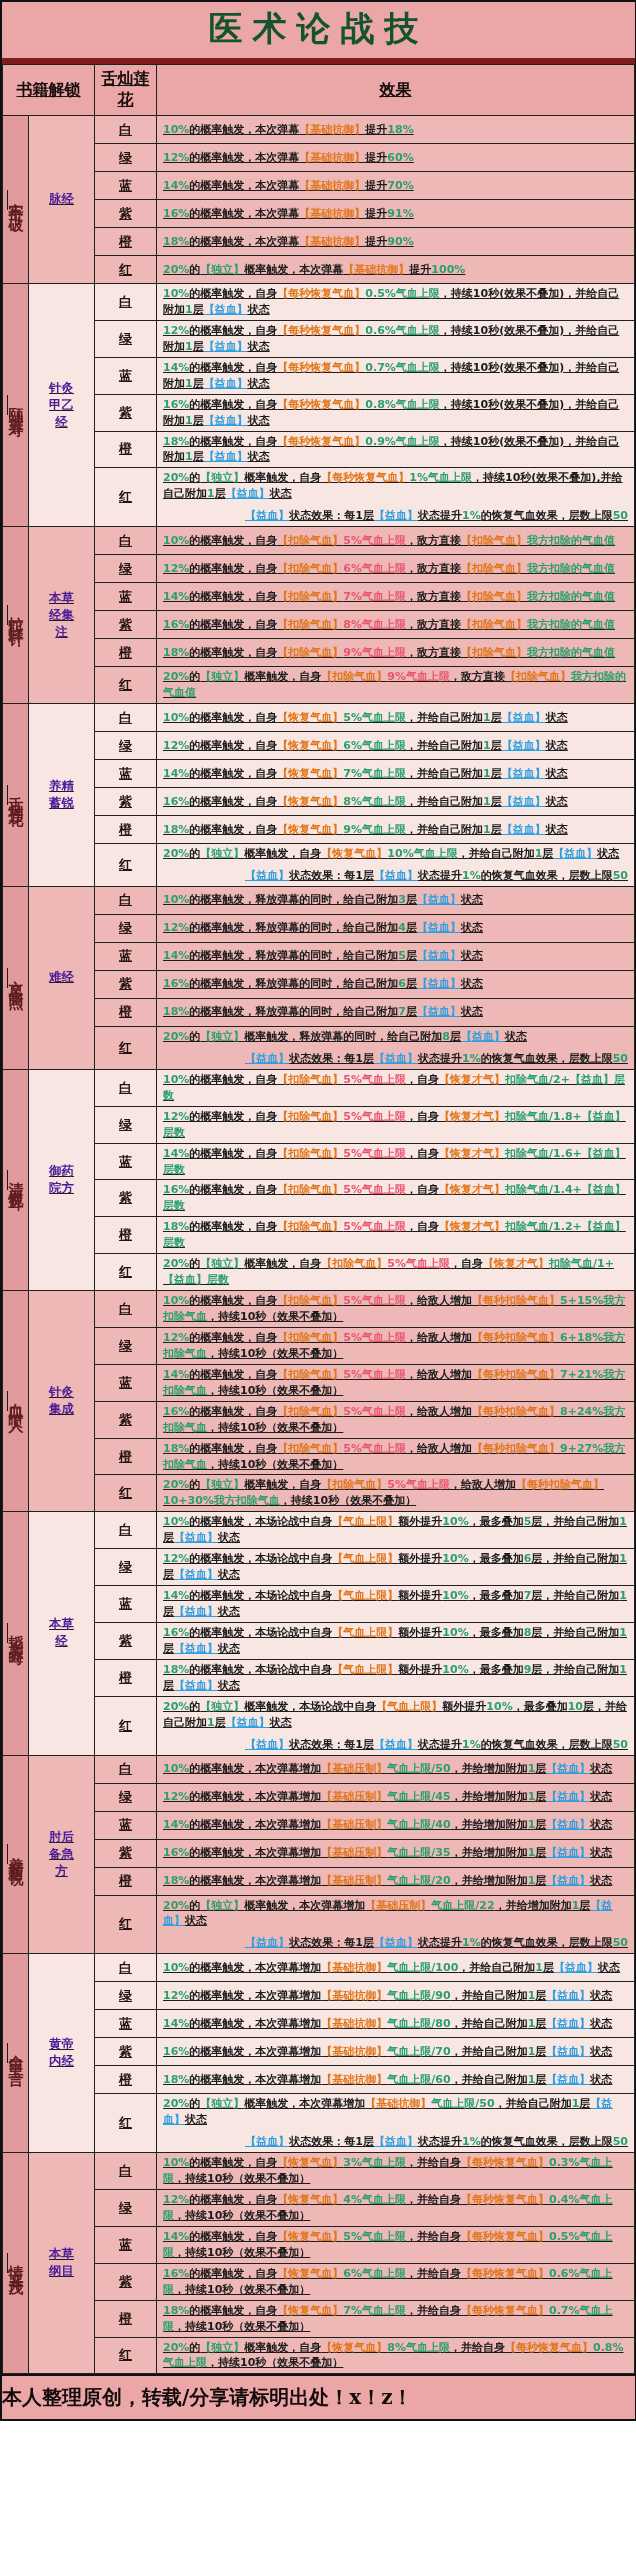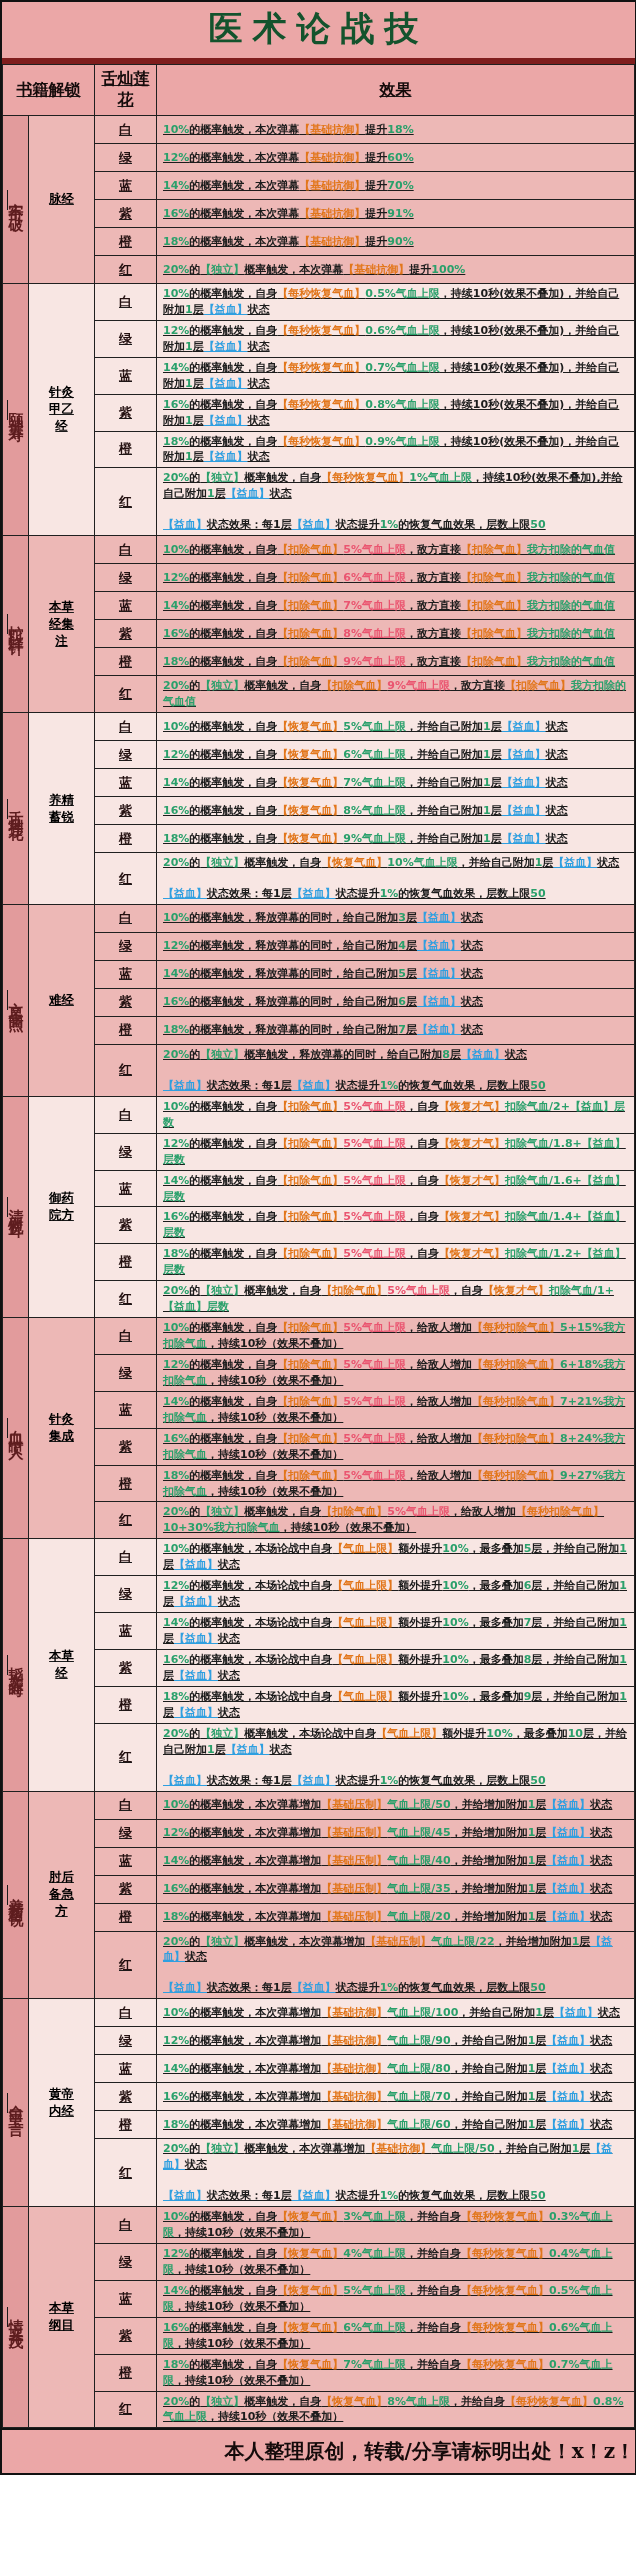--- a/index.html
+++ b/index.html
@@ -53,21 +53,21 @@
     font-size:15px;
     letter-spacing:5px;
     color:#5e1d1f;
     padding:6px 0;
   }
   td.book-cell{
     text-align:center;
     font-family:"DejaVu Serif","Liberation Serif",serif;
     font-size:12.4px;
     font-weight:bold;
-    color:#000000;
+    color:#4c1d95;
     padding:16px;
   }
   td.quality-cell{
     text-align:center;
     font-family:"DejaVu Serif","Liberation Serif",serif;
     font-size:13px;
     font-weight:bold;
     color:#241111;
     padding:2px;
   }
@@ -75,28 +75,28 @@
     font-size:11px;
     line-height:1.45;
     padding:2px 6px;
     text-align:left;
     font-weight:bold;
   }
   tr.band-dark td.book-cell, tr.band-dark td.quality-cell, tr.band-dark td.effect-cell{background:#edb8b6;}
   tr.band-light td.book-cell, tr.band-light td.quality-cell, tr.band-light td.effect-cell{background:#f8e6e3;}
   tr{height:28px;}
   .para{margin:0;}
-  .para + .para{margin-top:15px;}
+  .para + .para{margin-top:6px;text-align:right;}
   .seg-k{color:#1c1c1c;}
   .seg-g{color:#2aa06b;}
   .seg-o{color:#e2761b;}
   .seg-r{color:#ea5570;}
   .seg-b{color:#2f9fe0;text-decoration:underline;}
   .footer{
-    text-align:right;
+    text-align:left;
     font-family:"DejaVu Serif","Liberation Serif",serif;
     font-weight:bold;
     font-size:20px;
     padding:8px 0;
     border-top:2px solid #111;
     color:#150b0b;
   }
 </style>
 </head>
 <body>

